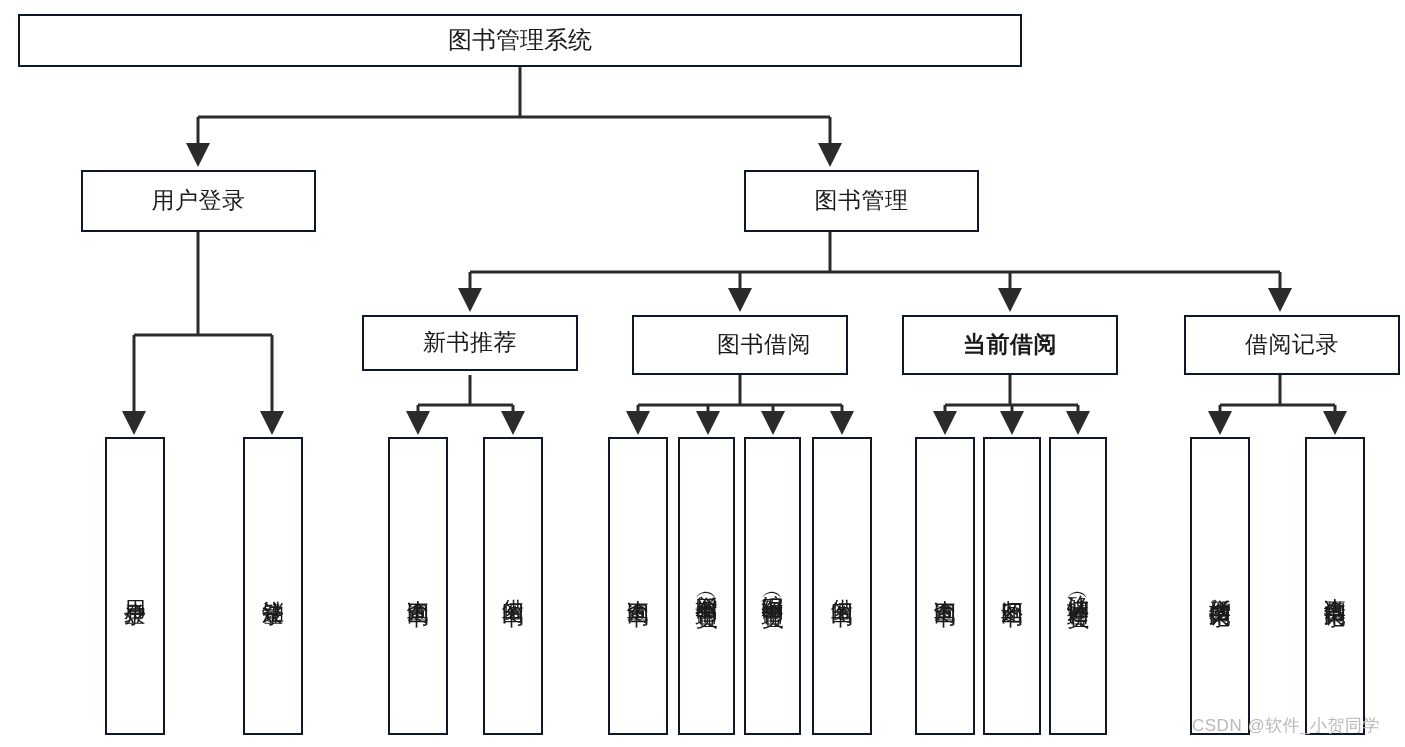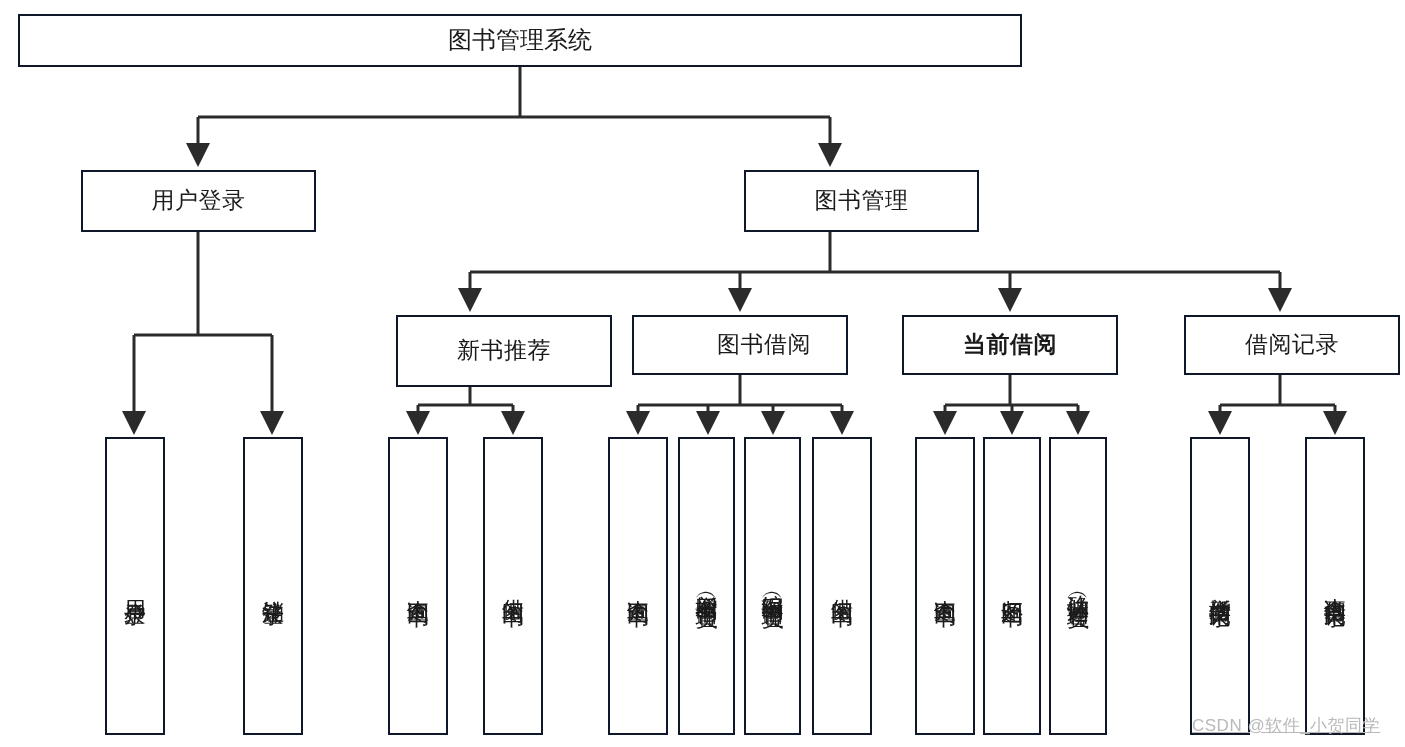--- a/index.html
+++ b/index.html
@@ -127,21 +127,21 @@
     <span class="label">图书管理系统</span>
   </div>
 
   <div class="node h" style="left:81px; top:170px; width:235px; height:62px;">
     <span class="label">用户登录</span>
   </div>
   <div class="node h" style="left:712px; top:170px; width:235px; height:62px;margin-left:32px;">
     <span class="label">图书管理</span>
   </div>
 
-  <div class="node h" style="left:362px; top:315px; width:216px; height:72px;margin-left:34px;">
+  <div class="node h" style="left:362px; top:315px; width:216px; height:56px;">
     <span class="label">新书推荐</span>
   </div>
   <div class="node h" style="left:632px; top:315px; width:216px; height:60px;padding-left:48px;">
     <span class="label">图书借阅</span>
   </div>
   <div class="node h" style="left:902px; top:315px; width:216px; height:60px;font-weight:bold;">
     <span class="label">当前借阅</span>
   </div>
   <div class="node h" style="left:1168px; top:315px; width:216px; height:60px;margin-left:16px;">
     <span class="label">借阅记录</span>
@@ -184,15 +184,15 @@
     <span class="label">确认归还（管理员）</span>
   </div>
 
   <div class="node v" style="left:1190px; top:437px; width:60px; height:298px;">
     <span class="label">新增借阅记录</span>
   </div>
   <div class="node v" style="left:1305px; top:437px; width:60px; height:298px;">
     <span class="label">查询借阅记录</span>
   </div>
 
-  <div class="watermark" style="left:1192px; top:714px;text-decoration:underline;">CSDN @软件_小贺同学</div>
+  <div class="watermark" style="left:1192px; top:714px;">CSDN @软件_小贺同学</div>
 
 </div>
 
 </body></html>

